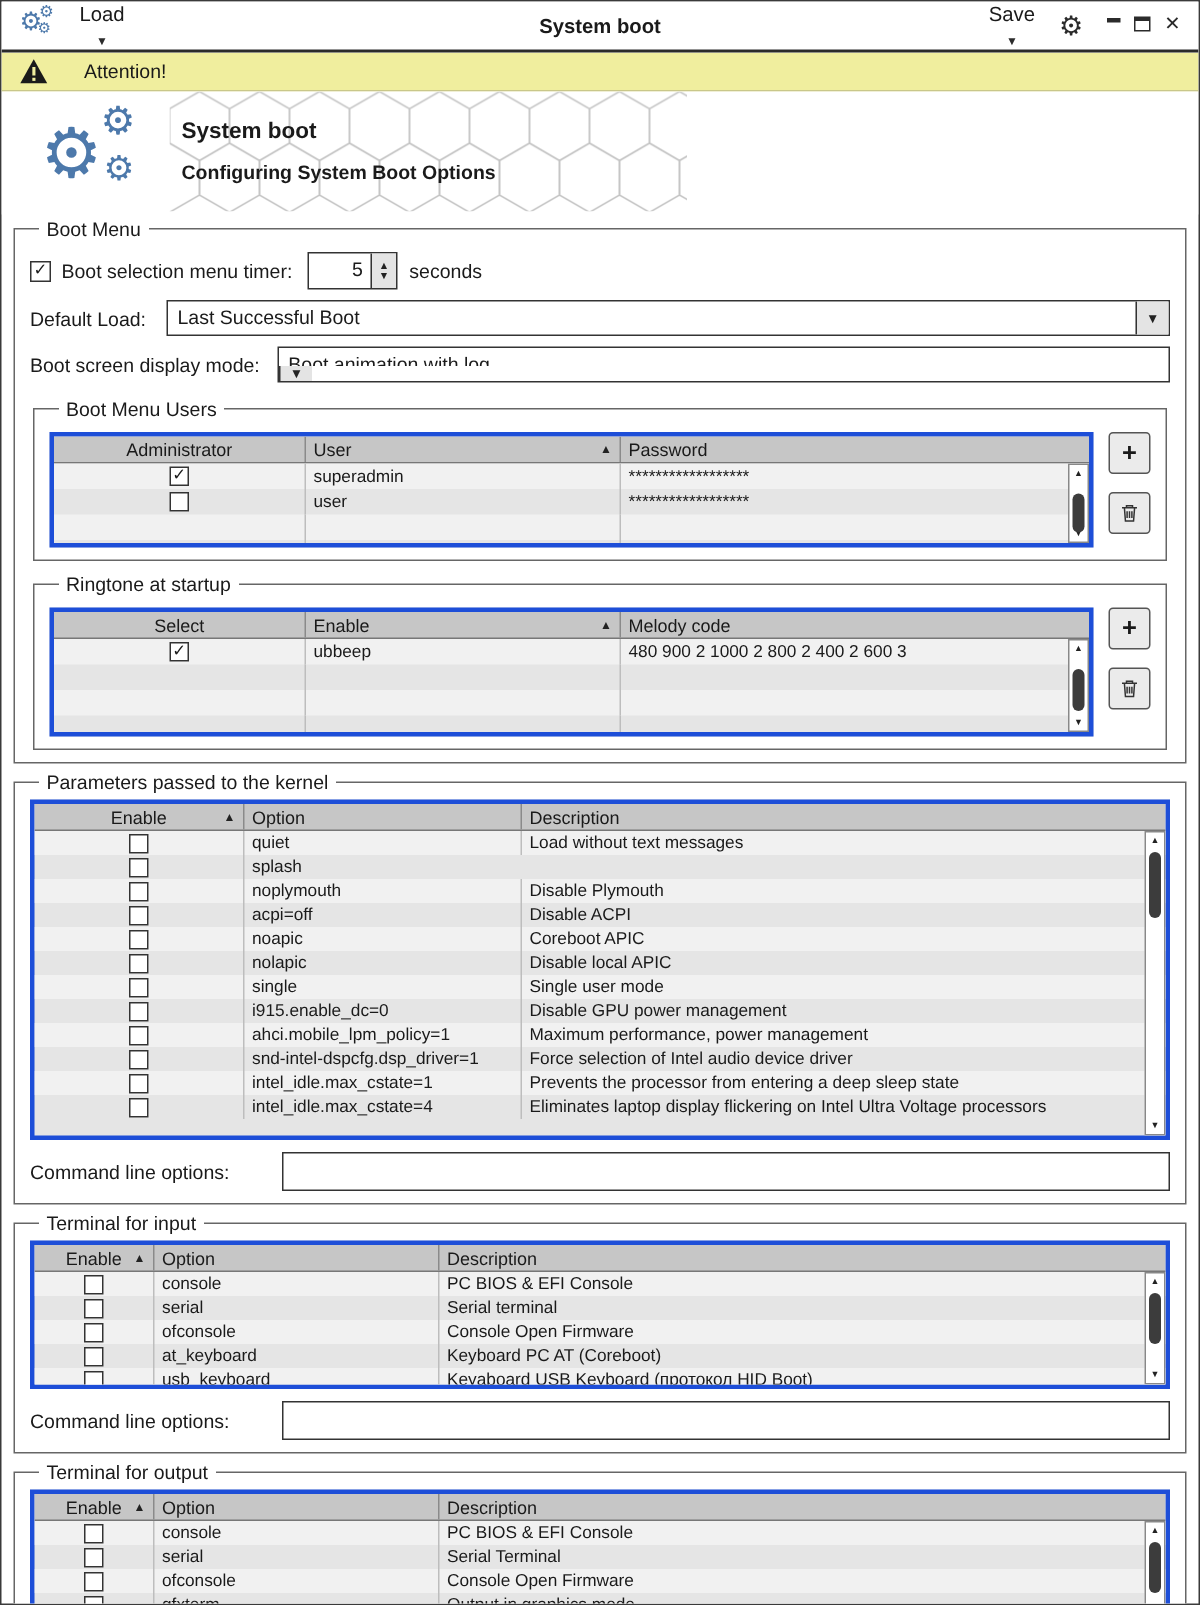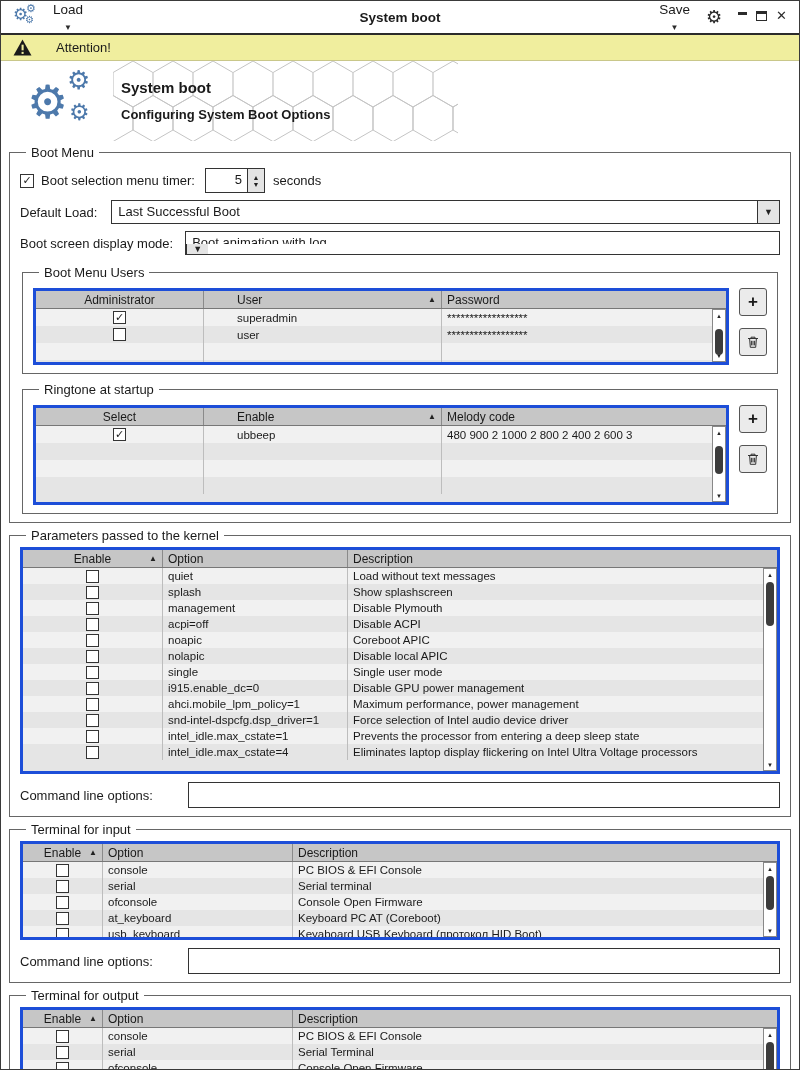--- a/index.html
+++ b/index.html
@@ -68,21 +68,21 @@
   .hcell:last-child { border-right:none; }
   .sort { position:absolute; right:5px; font-size:8px; color:#222; }
   .tbody { position:relative; }
   .trow { display:flex; height:16px; }
   .trow:nth-child(odd) { background:#f1f1f1; }
   .tcell { display:flex; align-items:center; font-size:11.5px; padding:0 5px; overflow:hidden; white-space:nowrap; border-right:1px solid #bdbdbd; }
   .tcell:last-child { border-right:none; }
   .tall .trow { height:17px; }
 
   .t-users .c0, .t-ring .c0 { width:168px; justify-content:center; }
-  .t-users .c1, .t-ring .c1 { width:210px;margin-left:28px; }
+  .t-users .c1, .t-ring .c1 { width:210px; }
   .t-users .c2, .t-ring .c2 { flex:1; }
   .t-kernel .c0 { width:140px; justify-content:center; }
   .t-kernel .c1 { width:185px; }
   .t-kernel .c2 { flex:1; }
   .t-term .c0 { width:80px; justify-content:center; }
   .t-term .c1 { width:190px; }
   .t-term .c2 { flex:1; }
 
   .vscroll { position:absolute; top:18px; right:0; bottom:0; width:14px; background:#fff; border:1px solid #888; display:flex; flex-direction:column; }
   .sb-btn { height:11px; display:flex; align-items:center; justify-content:center; font-size:6px; color:#222; flex:0 0 11px; }
@@ -252,21 +252,21 @@
                 <path d="M2 3.5h10M5 3.5V2.2h4v1.3M3.6 3.5l.7 8.8h5.4l.7-8.8M5.4 5.8v4.6M7 5.8v4.6M8.6 5.8v4.6" stroke="#333" fill="none" stroke-width="1"></path>
               </svg>
             </div>
           </div>
         </div>
       </fieldset>
 
       <fieldset class="grp" style="margin:8px 2px 0 2px;">
         <legend>Ringtone at startup</legend>
         <div class="twrap">
-          <div class="dtable t-ring" style="height:100px;">
+          <div class="dtable t-ring" style="height:86px;">
             <div class="thead">
               <div class="hcell c0 center">
                   <span>Select</span>
                 </div>
               <div class="hcell c1">
                   <span>Enable</span>
                   <span class="sort">▲</span>
                 </div>
               <div class="hcell c2">
                   <span>Melody code</span>
@@ -337,27 +337,26 @@
                 <span class="cb"></span>
               </div>
               <div class="tcell c1">quiet</div>
               <div class="tcell c2">Load without text messages</div>
             </div>
             <div class="trow">
               <div class="tcell c0">
                 <span class="cb"></span>
               </div>
               <div class="tcell c1">splash</div>
-              <div class="tcell c2">Show splashscreen</div>
-            </div>
-            <div class="trow">
-              <div class="tcell c0">
-                <span class="cb"></span>
-              </div>
-              <div class="tcell c1">management</div>
+            </div>
+            <div class="trow">
+              <div class="tcell c0">
+                <span class="cb"></span>
+              </div>
+              <div class="tcell c1">noplymouth</div>
               <div class="tcell c2">Disable Plymouth</div>
             </div>
             <div class="trow">
               <div class="tcell c0">
                 <span class="cb"></span>
               </div>
               <div class="tcell c1">acpi=off</div>
               <div class="tcell c2">Disable ACPI</div>
             </div>
             <div class="trow">

